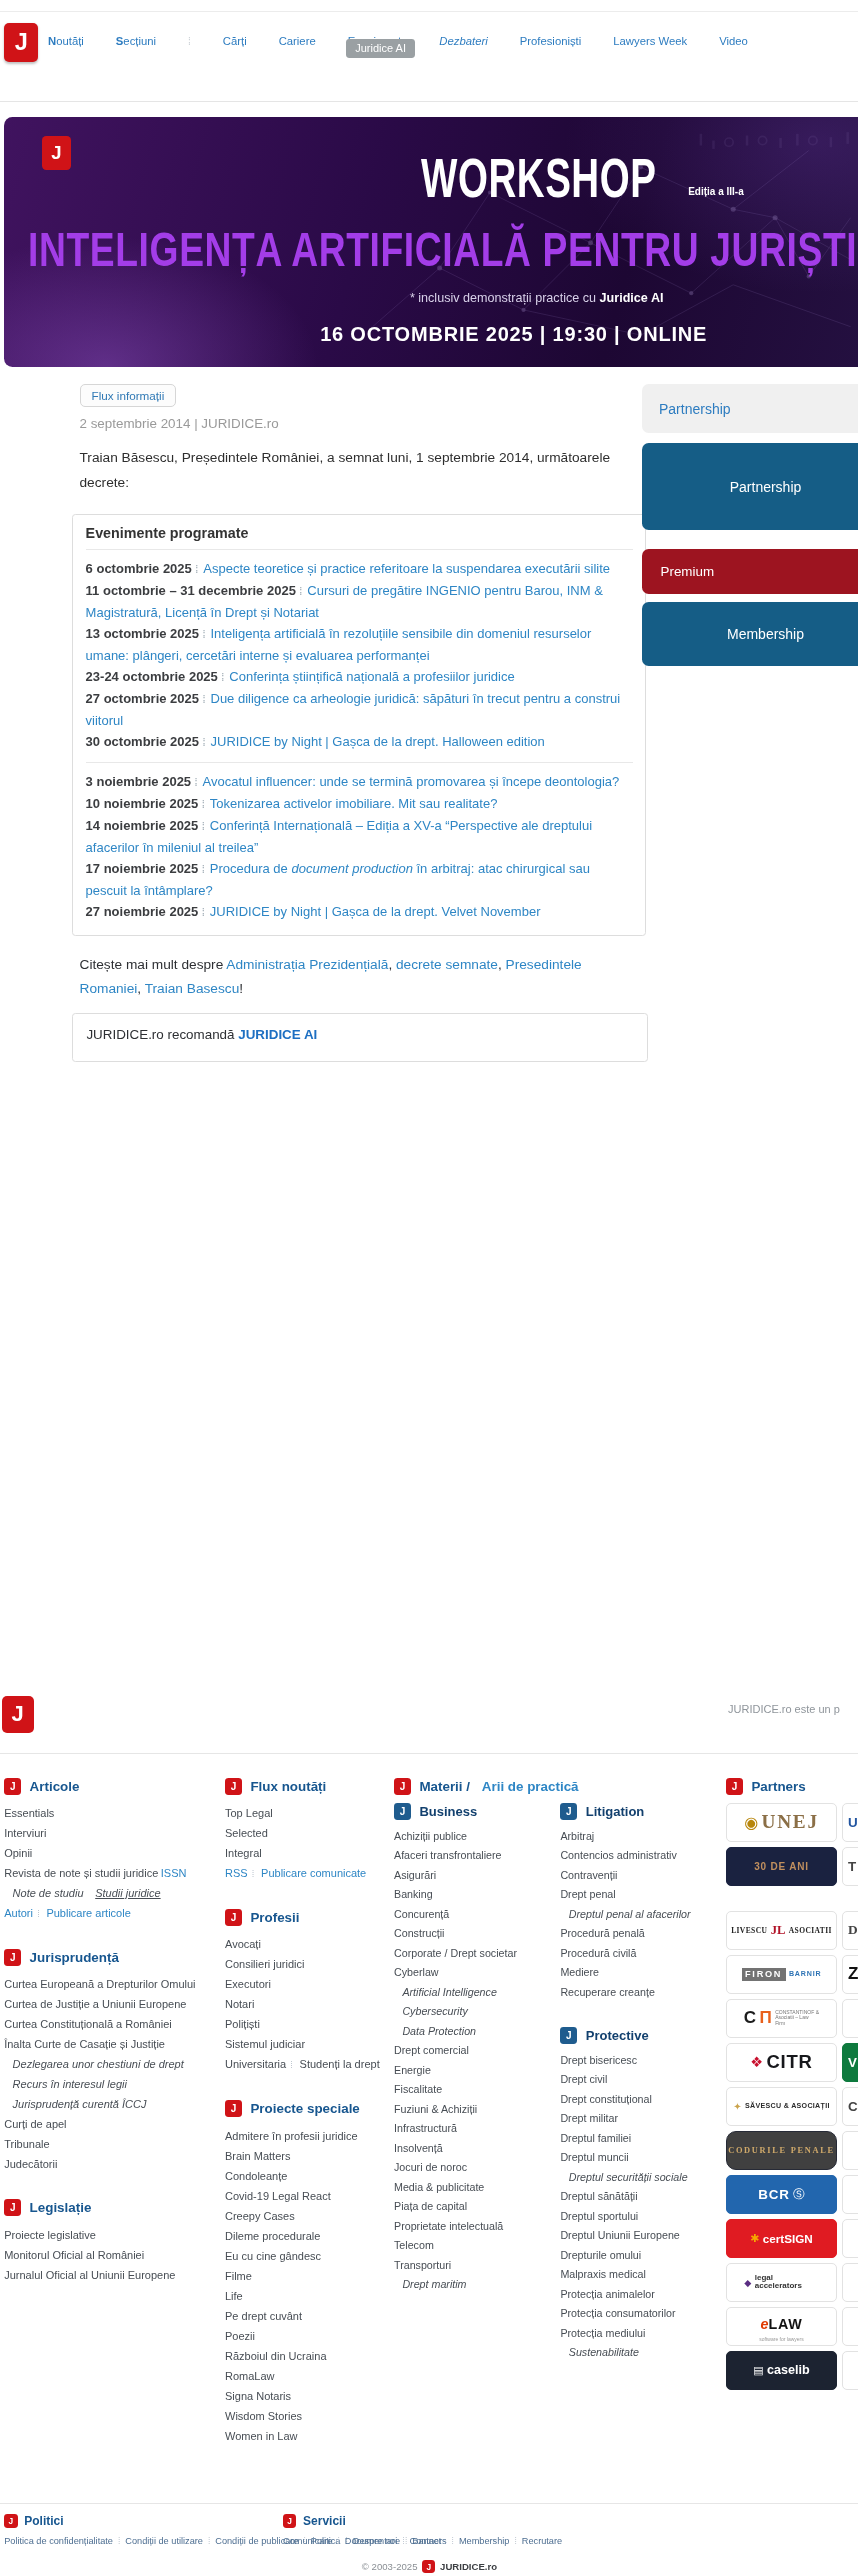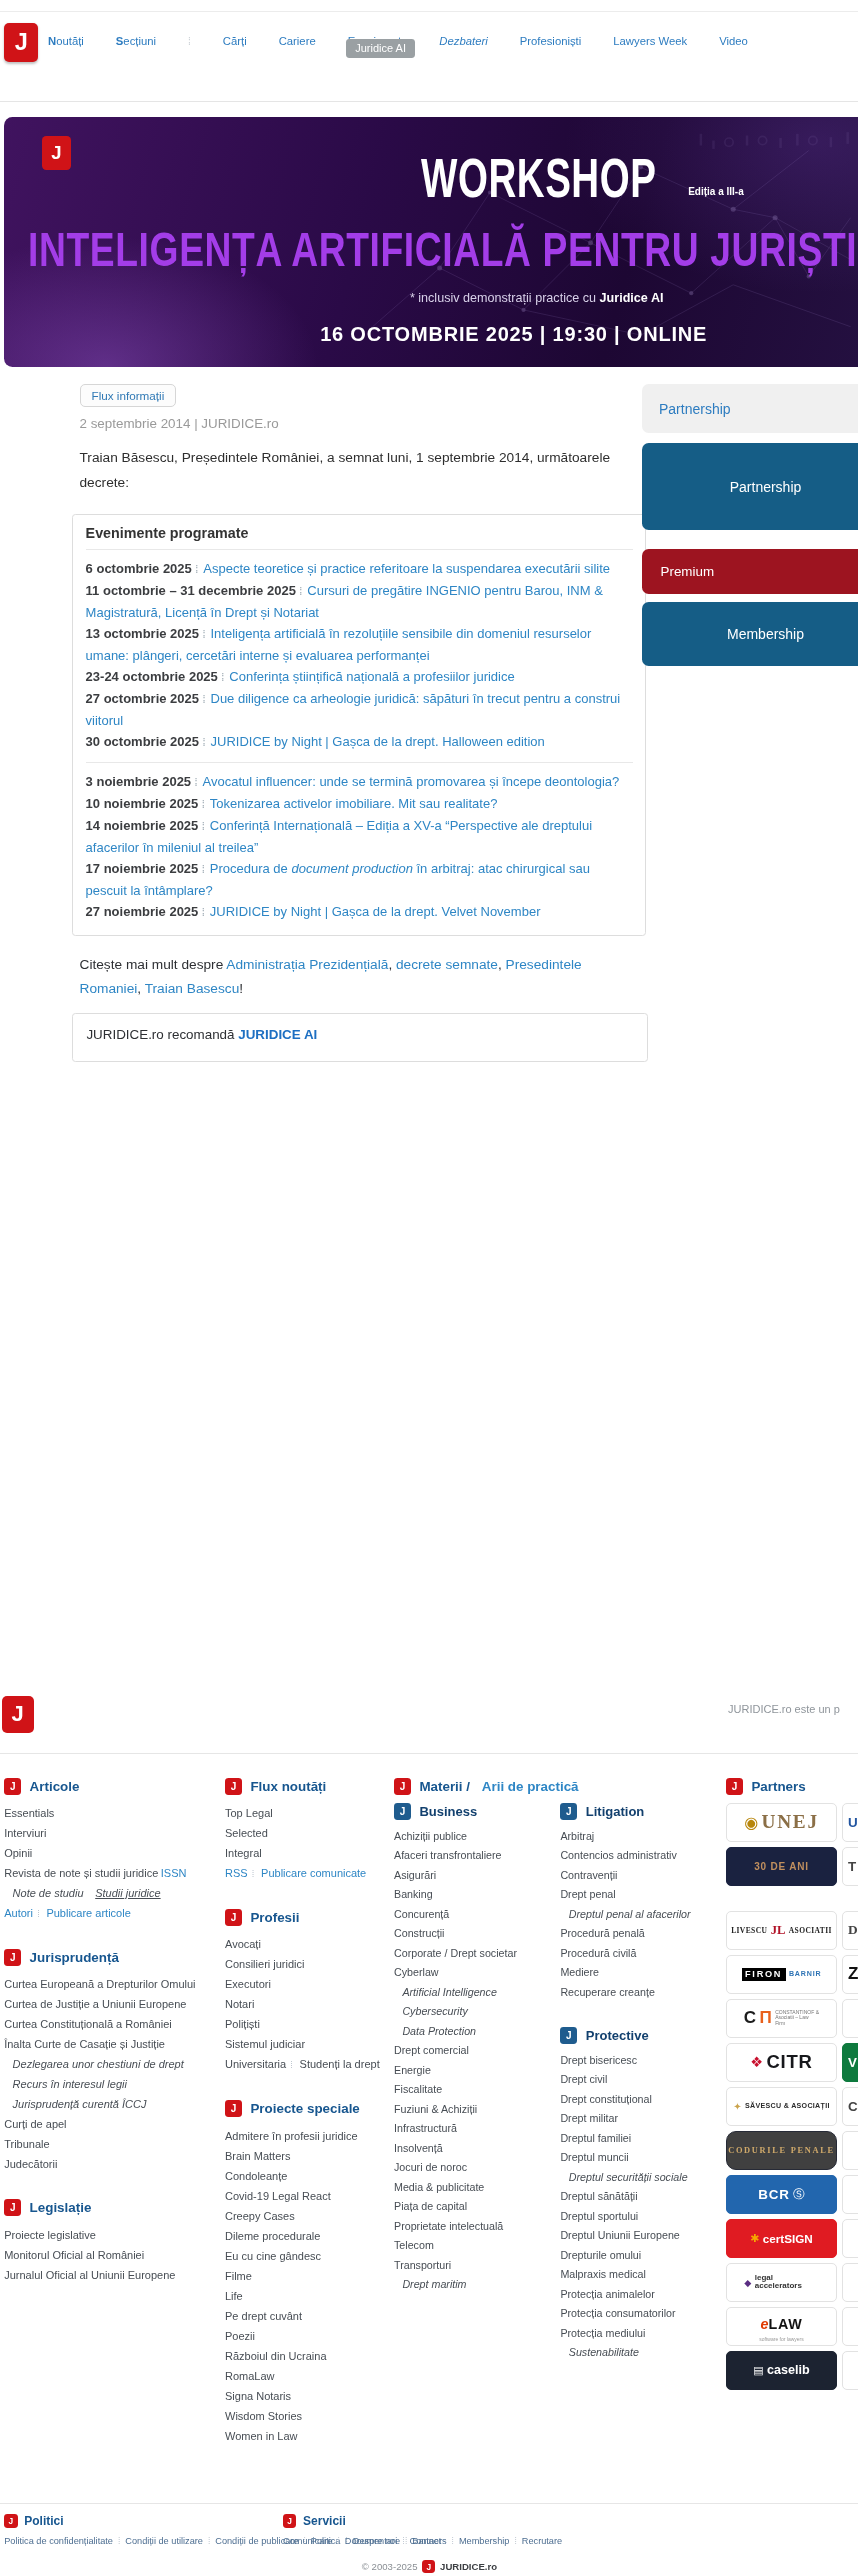--- a/index.html
+++ b/index.html
@@ -111,21 +111,21 @@
          display:flex;align-items:center;justify-content:center;gap:3.4px;overflow:hidden;flex:none;}
   .gap24{margin-top:20px;}
   .tight{gap:0;}
   .ps{width:100%;text-align:center;font-size:5px;color:#999;line-height:5px;}
   .p-unej .p1{font-size:16px;color:#b8860b;}
   .p-unej .p2{font-family:"Liberation Serif",serif;font-weight:bold;font-size:19.3px;color:#8b6f47;letter-spacing:1.7px;}
   .p-30ani{background:#1a2240;border-color:#1a2240;}
   .p-30ani .p1{color:#c08f5e;font-weight:bold;font-size:10px;letter-spacing:0.8px;}
   .p-livescu .p1,.p-livescu .p2{font-family:"Liberation Serif",serif;font-weight:bold;font-size:7.5px;color:#222;letter-spacing:0.4px;}
   .p-livescu .pm{color:#b11226;font-family:"Liberation Serif",serif;font-weight:bold;font-size:12.6px;}
-  .p-firon .p1{background:#000000;color:#fff;font-weight:bold;font-size:9.2px;padding:1.7px 3.4px;letter-spacing:1.7px;}
+  .p-firon .p1{background:#737373;color:#fff;font-weight:bold;font-size:9.2px;padding:1.7px 3.4px;letter-spacing:1.7px;}
   .p-firon .pm{color:#2e74b5;font-size:7.1px;font-weight:bold;letter-spacing:0.8px;}
   .p-cn .p1{color:#1c1c1c;font-weight:800;font-size:17px;}
   .p-cn .pm{color:#e8601c;font-weight:800;font-size:17px;}
   .p-cn .p2{font-size:5px;color:#777;width:44px;line-height:5.9px;white-space:normal;}
   .p-citr .p1{color:#c8102e;font-size:14.3px;}
   .p-citr .p2{font-weight:800;font-size:18.5px;color:#17181c;letter-spacing:0.8px;}
   .p-savescu .p1{color:#caa34c;font-size:10px;}
   .p-savescu .p2{font-size:7.1px;font-weight:bold;color:#2b2b2b;letter-spacing:0.3px;}
   .p-coduri{background:#404040;border-color:#262a36;border-radius:10px;}
   .p-coduri .p1{color:#cfa96a;font-family:"Liberation Serif",serif;font-weight:bold;font-size:8.4px;letter-spacing:1.7px;}

